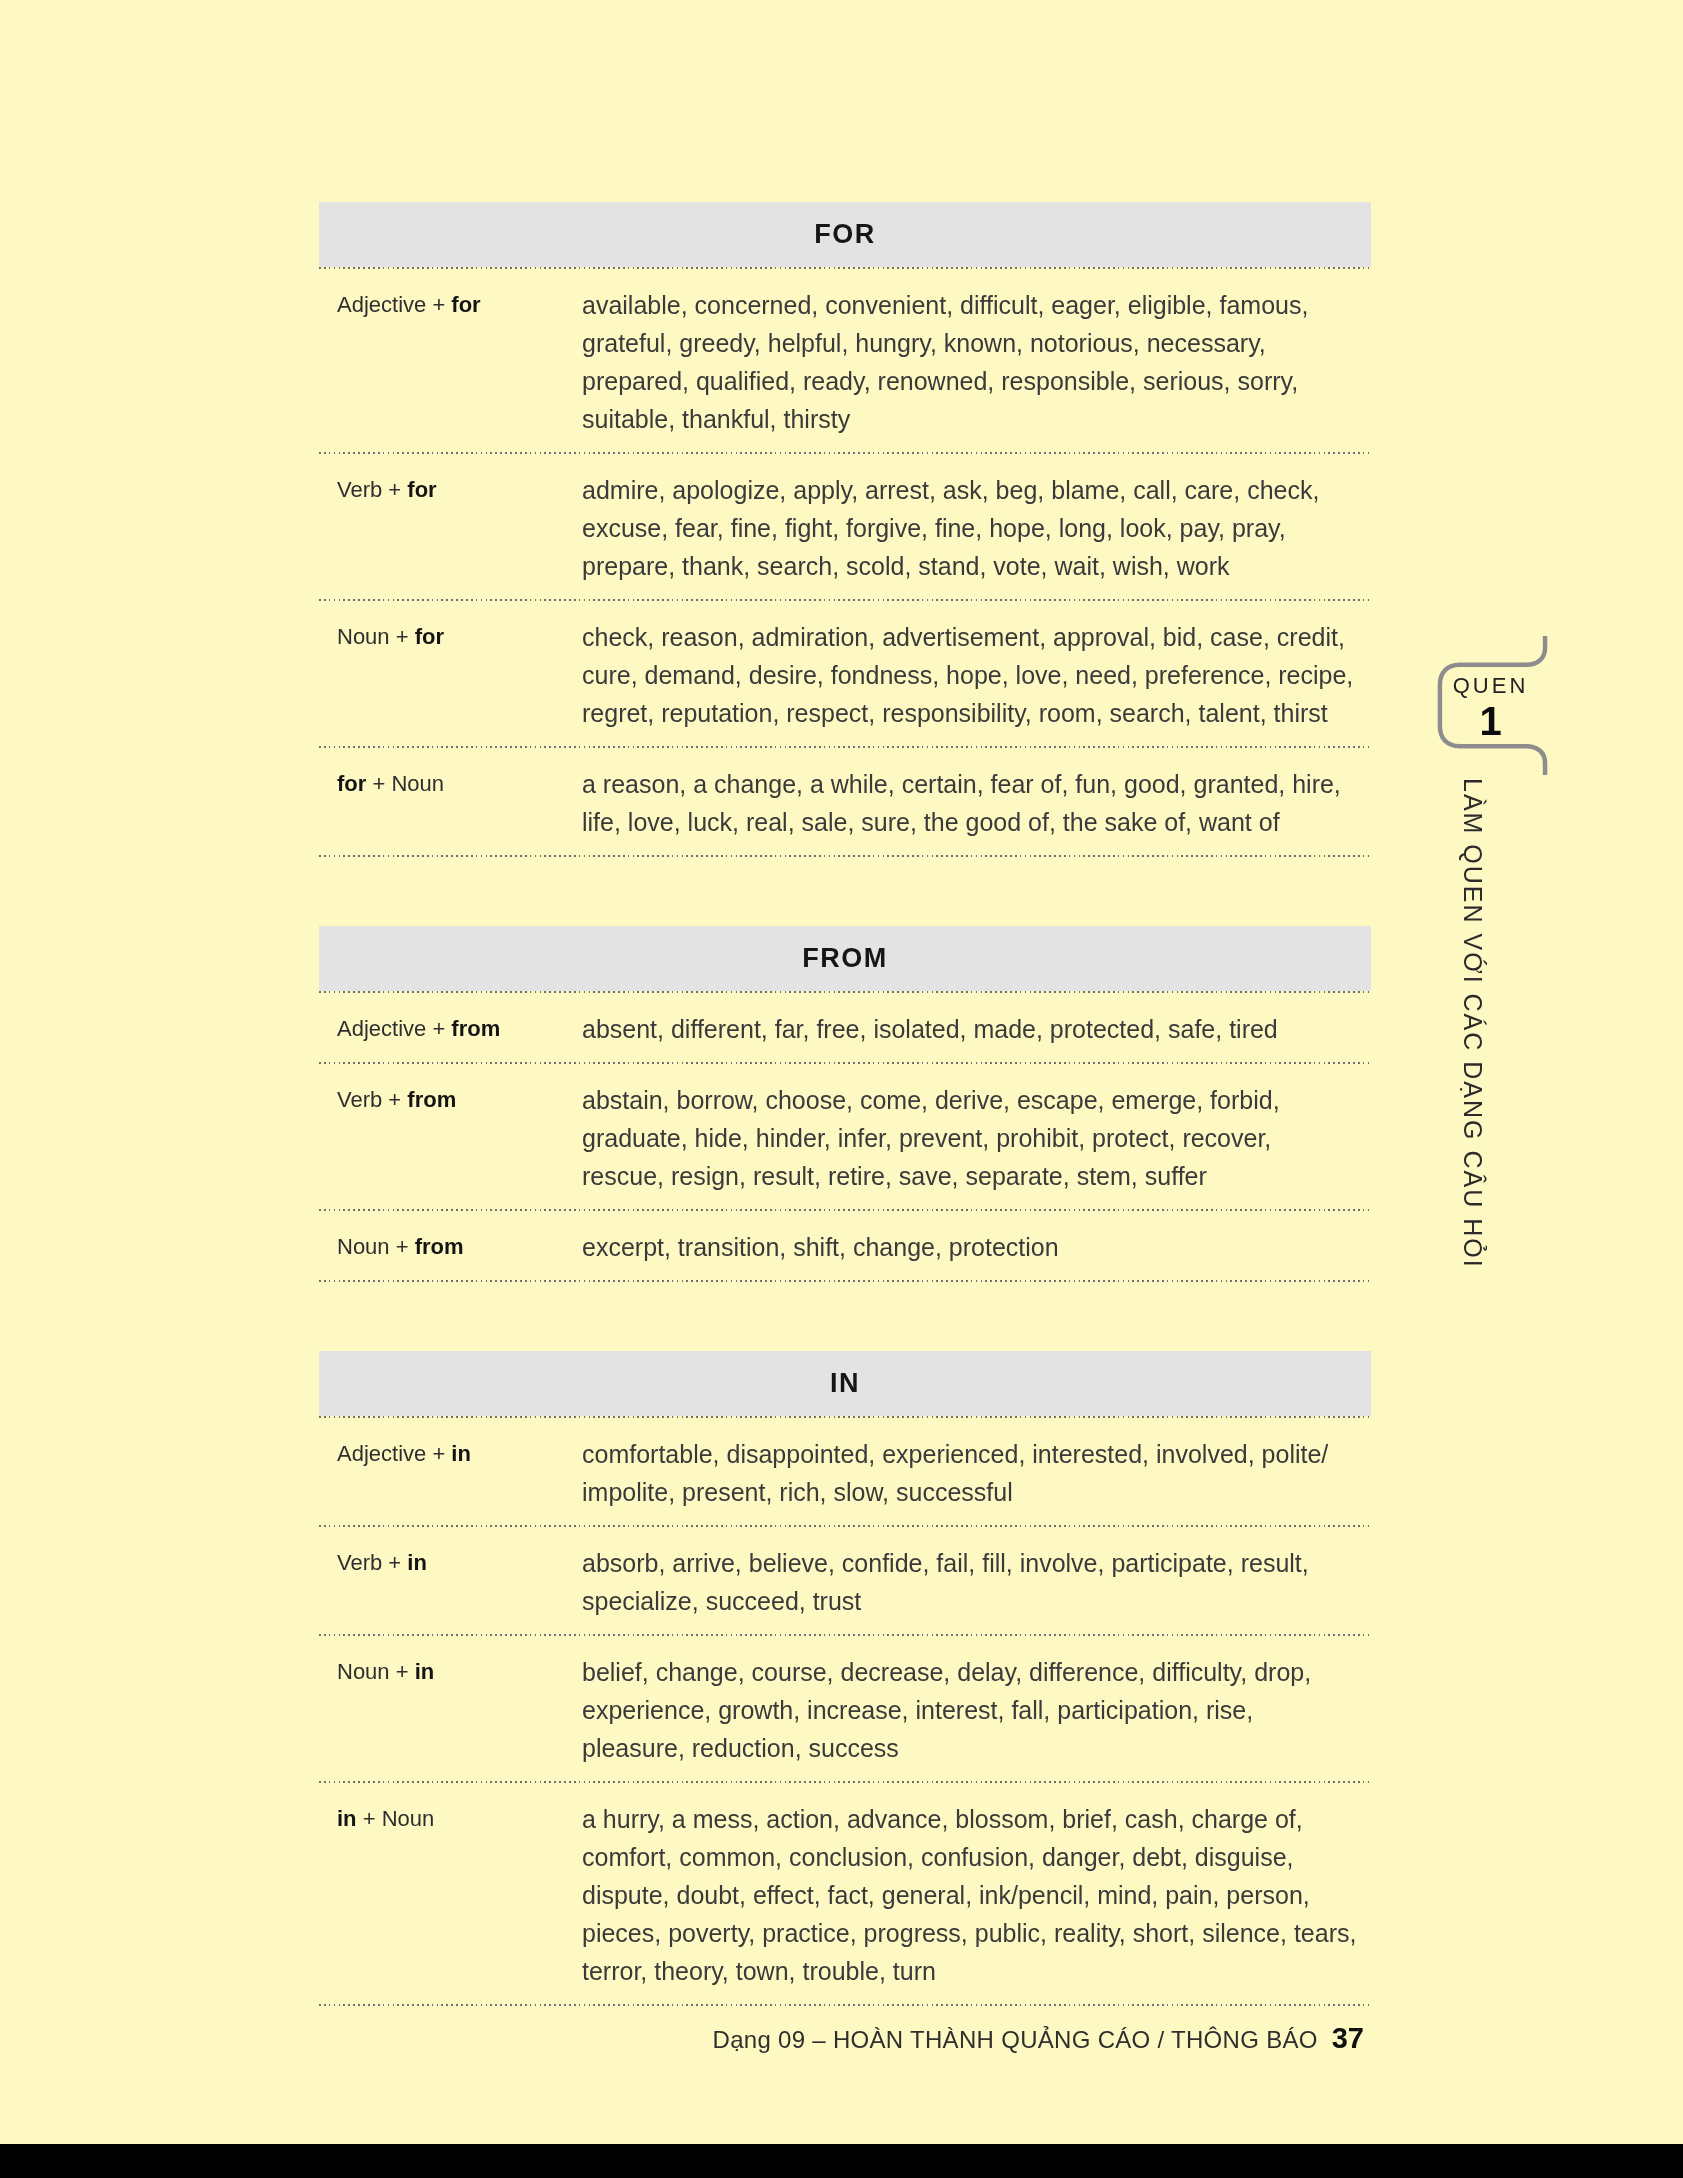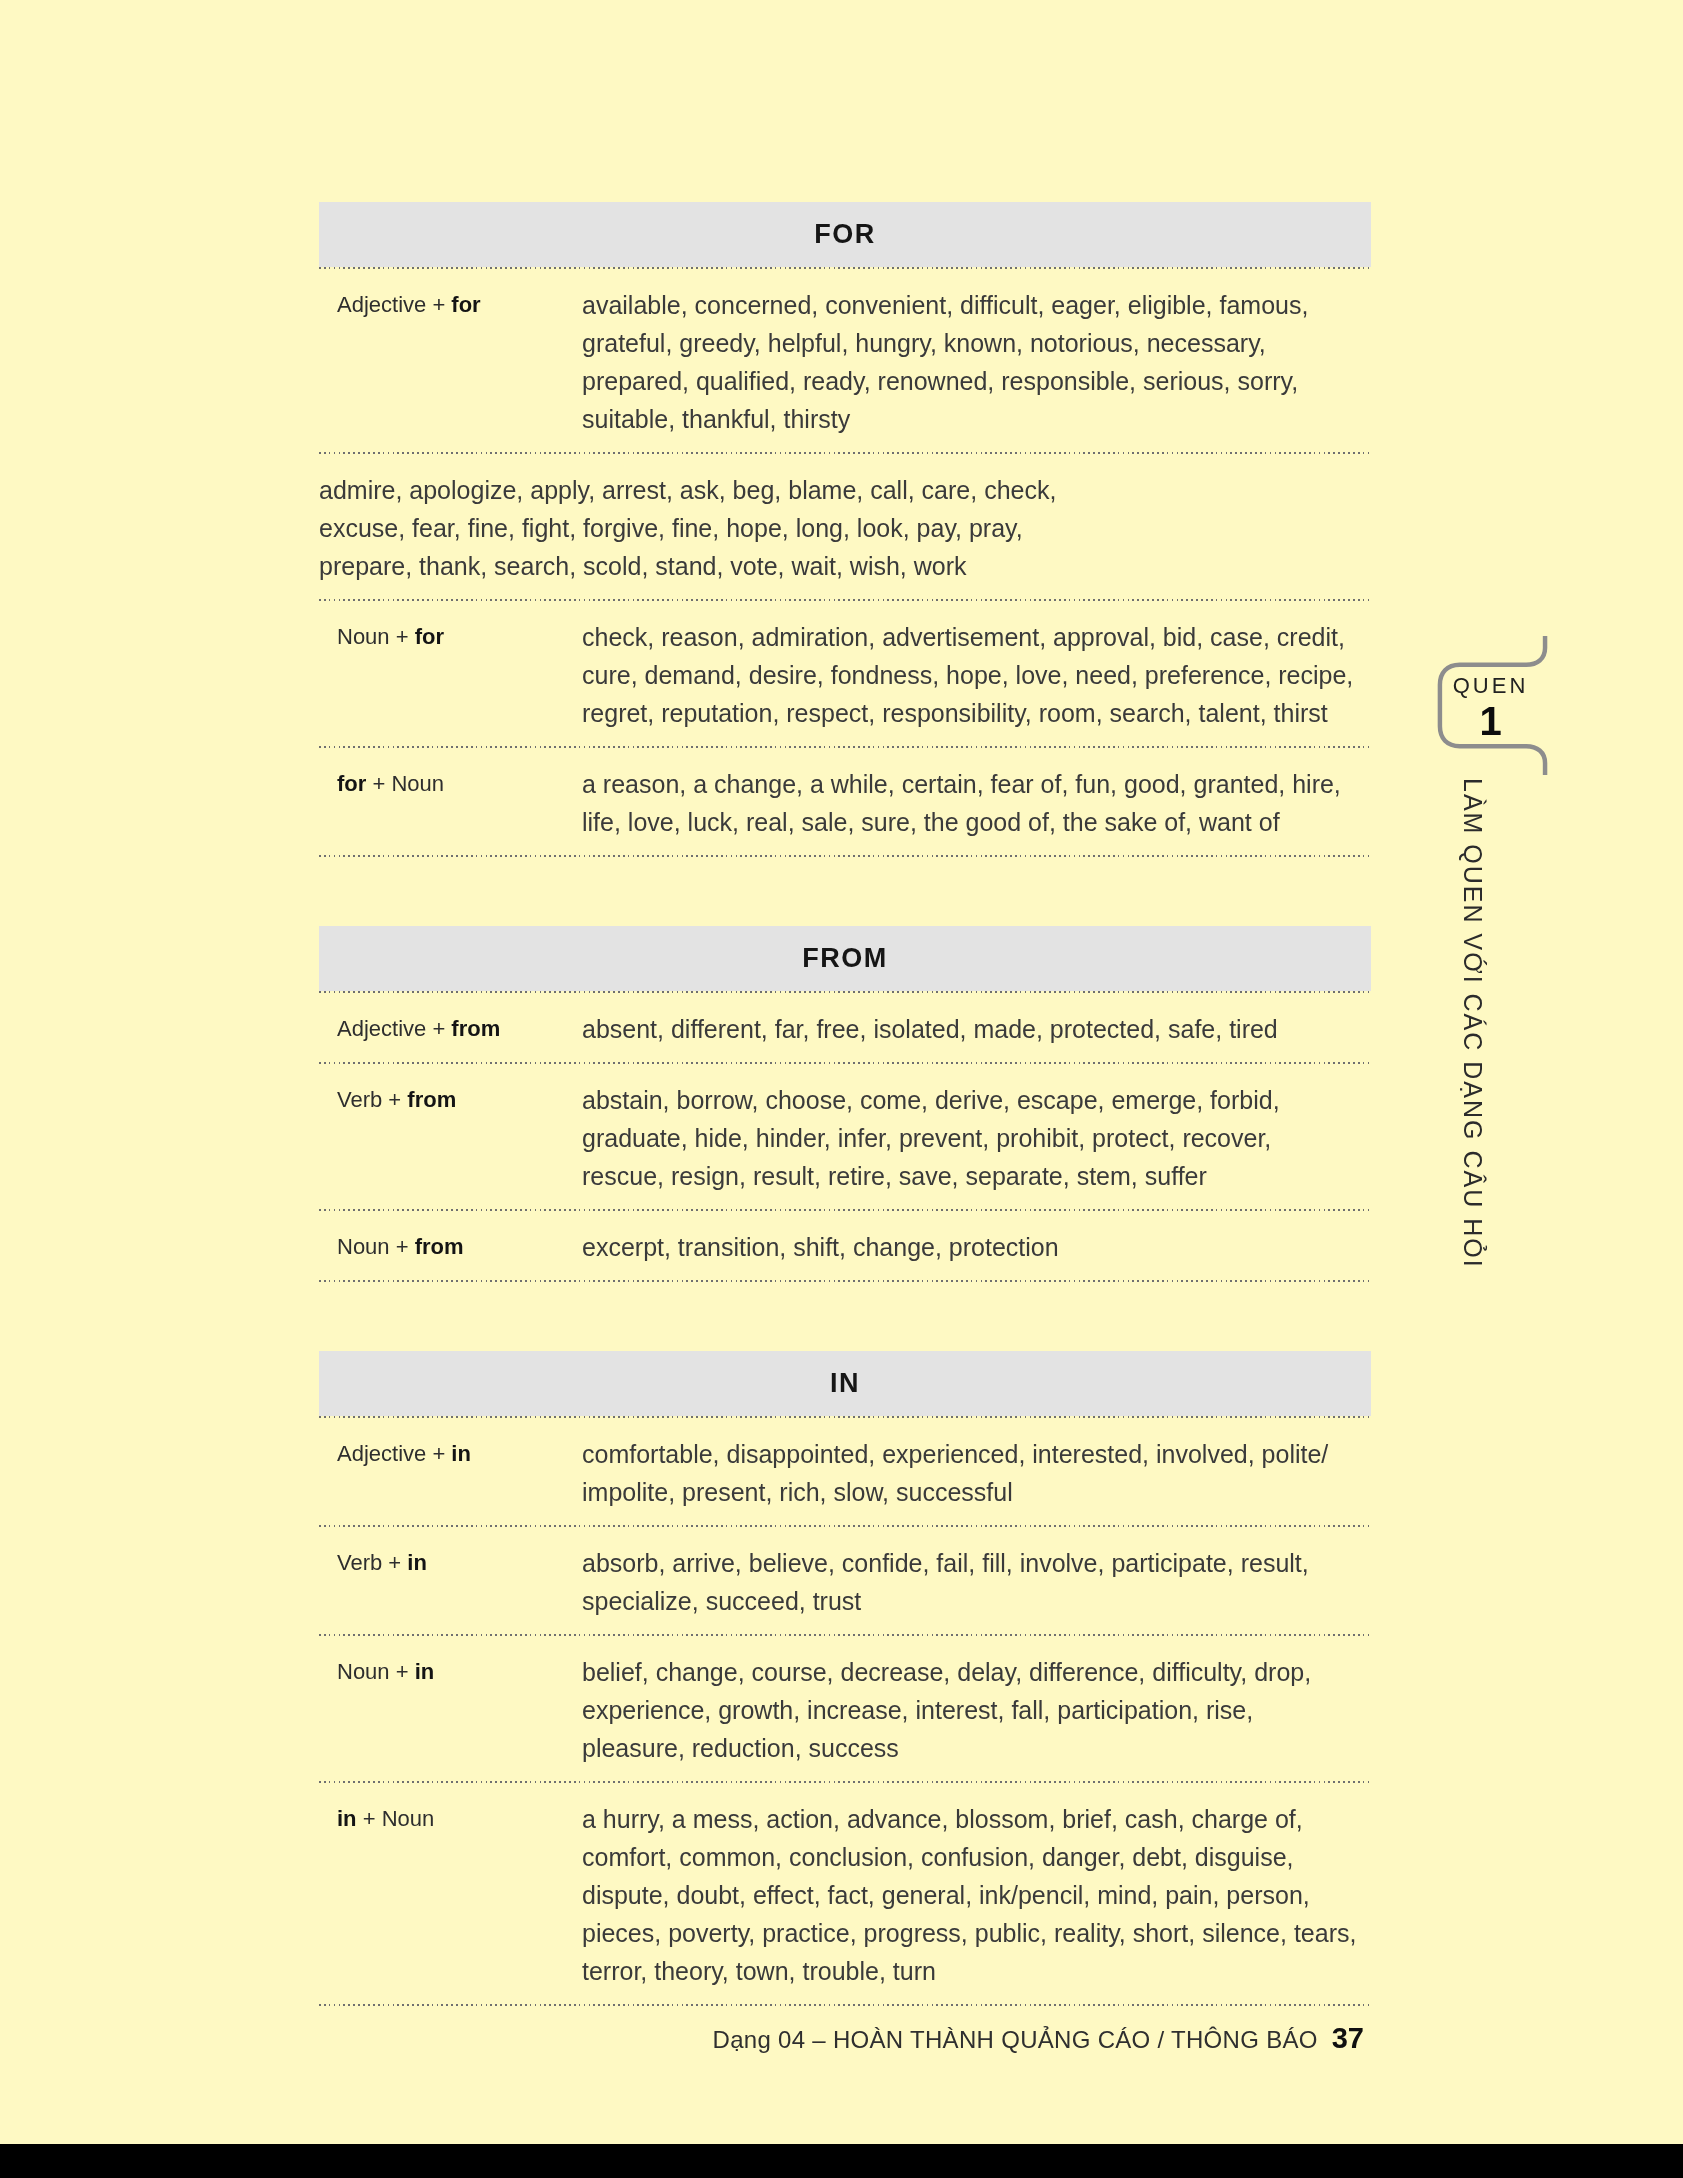--- a/index.html
+++ b/index.html
@@ -94,20 +94,23 @@
       <div class="row-words">available, concerned, convenient, difficult, eager, eligible, famous,
 grateful, greedy, helpful, hungry, known, notorious, necessary,
 prepared, qualified, ready, renowned, responsible, serious, sorry,
 suitable, thankful, thirsty</div>
     </div>
     <div class="dotted"></div>
   </div>
 
   <div>
     <div class="row">
+      <div class="row-label">
+        <span class="lbl-pre">Verb + </span><span class="lbl-bold">for</span><span class="lbl-post"></span>
+      </div>
       <div class="row-words">admire, apologize, apply, arrest, ask, beg, blame, call, care, check,
 excuse, fear, fine, fight, forgive, fine, hope, long, look, pay, pray,
 prepare, thank, search, scold, stand, vote, wait, wish, work</div>
     </div>
     <div class="dotted"></div>
   </div>
 
   <div>
     <div class="row">
       <div class="row-label">
@@ -232,19 +235,19 @@
 
   <svg class="part-bracket" viewBox="0 0 122 140" xmlns="http://www.w3.org/2000/svg" aria-hidden="true">
     <path d="M 116,0 V 12 C 116,23 108,29 97,29 H 30 C 17,29 10,37 10,49 V 91 C 10,103 17,111 30,111 H 97 C 108,111 116,117 116,128 V 140" fill="none" stroke="#8d8d8d" stroke-width="4.5"></path>
   </svg>
   <div class="part-label">QUEN</div>
   <div class="part-number">1</div>
 
   <div class="vertical-title">LÀM QUEN VỚI CÁC DẠNG CÂU HỎI</div>
 
   <footer class="page-footer">
-    <span class="footer-text">Dạng 04 – HOÀN THÀNH QUẢNG CÁO / THÔNG BÁO</span>
+    <span class="footer-text">Dạng 09 – HOÀN THÀNH QUẢNG CÁO / THÔNG BÁO</span>
     <span class="footer-page">37</span>
   </footer>
 
   <div class="bottom-bar"></div>
 </div>
 
 
 </body></html>

